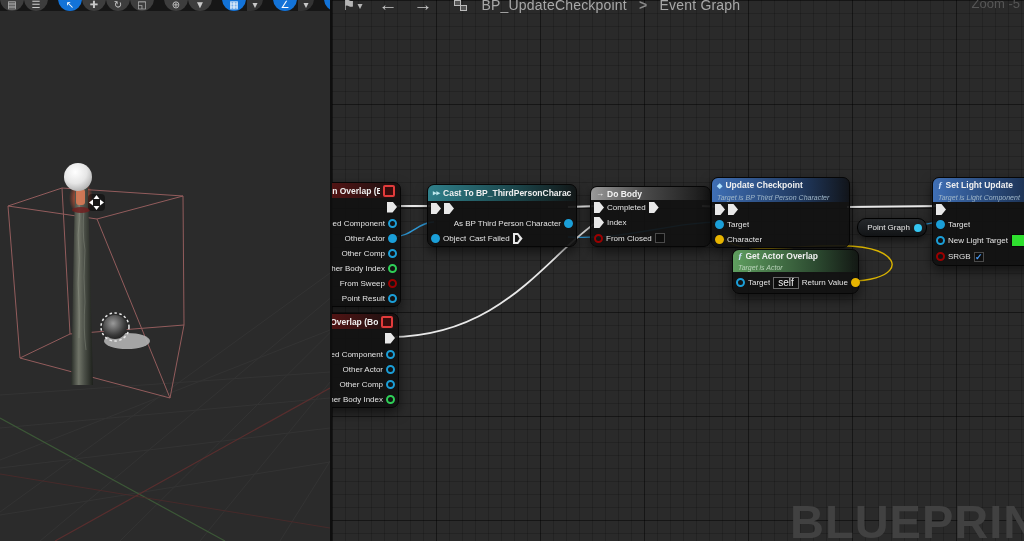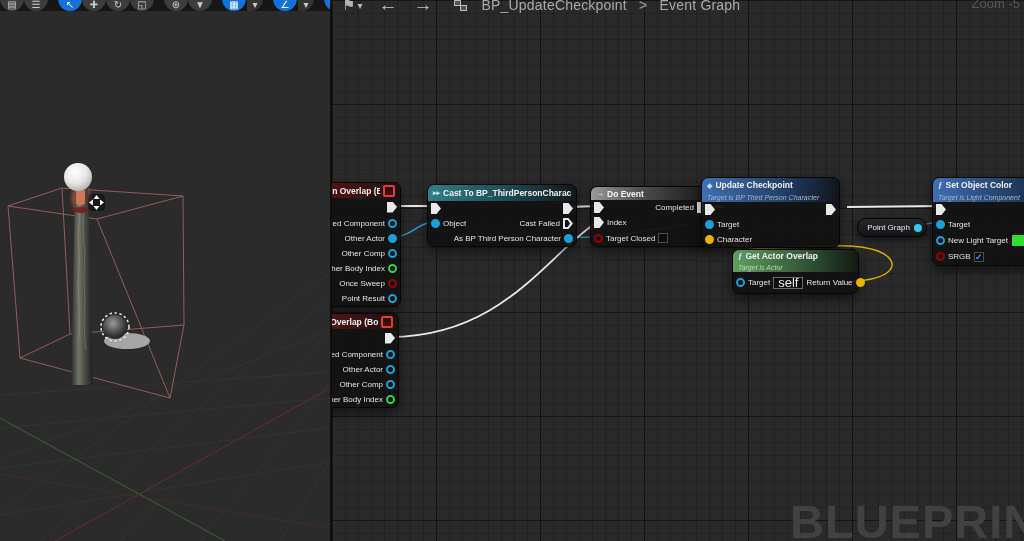--- a/index.html
+++ b/index.html
@@ -52,31 +52,31 @@
   .head-event{background:linear-gradient(90deg,#8e2424,#541414 55%,rgba(40,12,12,.25));height:15px;}
   .head-cast{background:linear-gradient(90deg,#2f7f8a,#1b454a 60%,rgba(15,35,37,.25));height:16px;}
   .head-macro{background:linear-gradient(90deg,#9a9a9a,#4a4a4a 45%,rgba(30,30,30,.3));height:13px;color:#f2f2f2;}
   .head-func{background:linear-gradient(90deg,#3f6fb5,#20395f 65%,rgba(14,24,42,.3));height:22px;}
   .head-pure{background:linear-gradient(90deg,#5f9e5f,#2d4c31 65%,rgba(20,34,22,.35));height:20px;}
   .evicon{margin-left:auto;width:8px;height:8px;border:2px solid #e23b3b;border-radius:2px;background:#3a0c0c;flex:none;}
   .ficon{font-family:"Liberation Serif",serif;font-style:italic;color:#cfe3ff;font-size:9px;font-weight:bold;}
 
   .prow{display:flex;align-items:center;height:15px;padding:0 3px;gap:3px;color:#e2e2e2;white-space:nowrap;}
   .prow.r{justify-content:flex-end;}
-  .prow.between{justify-content:space-between;}
+  .prow.between{justify-content:flex-start;}
   .plabel{overflow:hidden;}
   .pin{width:9px;height:9px;border-radius:50%;box-sizing:border-box;flex:none;}
   .pin.blue{border:2px solid #1b9fd8;}   .pin.blue.filled{background:#1b9fd8;}
   .pin.red{border:2px solid #9b0000;}    .pin.green{border:2px solid #2fd058;}
   .pin.yellow{border:2px solid #e7b400;} .pin.yellow.filled{background:#e7b400;}
   .pin.cyan{border:2px solid #35c7f3;background:#35c7f3;}
   .epin{width:10px;height:11px;clip-path:polygon(0 0,55% 0,100% 50%,55% 100%,0 100%);background:#e8e8e8;flex:none;position:relative;}
   .epin.hollow::after{content:"";position:absolute;left:2px;top:2px;right:3px;bottom:2px;
     clip-path:polygon(0 0,55% 0,100% 50%,55% 100%,0 100%);background:#141414;}
-  .selfbox{border:1px solid #6a6a6a;background:#0d0d0d;color:#eee;padding:0 4px;font-size:13px;height:10px;line-height:10px;}
+  .selfbox{border:1px solid #6a6a6a;background:#0d0d0d;color:#eee;padding:0 4px;font-size:10px;height:10px;line-height:10px;}
   .cb{width:10px;height:10px;background:#0d0d0d;border:1px solid #4a4a4a;box-sizing:border-box;flex:none;
     font-size:9px;line-height:8px;text-align:center;color:#4a9df8;font-weight:bold;}
   .swatch{width:14px;height:11px;border:1px solid #0a0a0a;flex:none;}
 
   #node-point-light{position:absolute;z-index:2;display:flex;align-items:center;justify-content:center;gap:4px;
     background:linear-gradient(#26292c,#121416);border:1px solid #000;border-radius:9px;
     box-shadow:0 3px 8px rgba(0,0,0,.6);font-size:8px;color:#e8e8e8;padding:0 3px 0 8px;}
 </style>
 </head>
 <body>
@@ -223,78 +223,78 @@
         </div>
       <div class="prow r">
           <span class="plabel">Other Comp</span>
           <span class="pin blue"></span>
         </div>
       <div class="prow r">
           <span class="plabel">Other Body Index</span>
           <span class="pin green"></span>
         </div>
       <div class="prow r">
-          <span class="plabel">Once Sweep</span>
+          <span class="plabel">From Sweep</span>
           <span class="pin red"></span>
         </div>
       <div class="prow r">
           <span class="plabel">Point Result</span>
           <span class="pin blue"></span>
         </div>
     </div>
 
     <div class="node" style="left:95px;top:184px;width:148px;">
       <div class="nhead head-cast">
         <span style="font-size:7px;color:#bfe9ee;">▸▸</span>
         <span class="plabel">Cast To BP_ThirdPersonCharacter</span>
       </div>
       <div class="prow between">
           <span class="epin"></span>
           <span class="epin"></span>
         </div>
+      <div class="prow r">
+          <span class="plabel">As BP Third Person Character</span>
+          <span class="pin blue filled"></span>
+        </div>
       <div class="prow between">
         <span style="display:flex;align-items:center;gap:3px">
             <span class="pin blue filled"></span>
             <span class="plabel">Object</span>
           </span>
         <span style="display:flex;align-items:center;gap:3px">
             <span class="plabel">Cast Failed</span>
             <span class="epin hollow"></span>
           </span>
       </div>
-      <div class="prow r">
-          <span class="plabel">As BP Third Person Character</span>
-          <span class="pin blue filled"></span>
-        </div>
     </div>
 
     <div class="node" style="left:258px;top:186px;width:119px;">
       <div class="nhead head-macro">
         <span style="font-size:8px;color:#fff;">→</span>
-        <span class="plabel">Do Event</span>
+        <span class="plabel">Do Body</span>
       </div>
       <div class="prow between">
         <span class="epin"></span>
         <span style="display:flex;align-items:center;gap:3px">
             <span class="plabel">Completed</span>
             <span class="epin"></span>
           </span>
       </div>
       <div class="prow">
           <span class="epin"></span>
           <span class="plabel">Index</span>
         </div>
       <div class="prow" style="height:16px">
           <span class="pin red"></span>
-          <span class="plabel">Target Closed</span>
+          <span class="plabel">From Closed</span>
           <span class="cb"></span>
         </div>
     </div>
 
-    <div class="node" style="left:369px;top:177px;width:137px;">
+    <div class="node" style="left:379px;top:177px;width:137px;">
       <div class="nhead head-func two">
         <span style="display:flex;gap:3px;align-items:center;width:100%">
           <span style="font-size:7px;color:#aee1ff;">◆</span>
           <span class="plabel">Update Checkpoint</span>
         </span>
         <span class="sub">Target is BP Third Person Character</span>
       </div>
       <div class="prow between">
           <span class="epin"></span>
           <span class="epin"></span>
@@ -332,21 +332,21 @@
 
     <div id="node-point-light" style="left:525px;top:218px;width:57px;height:17px;">
       <span style="white-space:nowrap">Point Graph</span>
       <span class="pin cyan" style="width:8px;height:8px"></span>
     </div>
 
     <div class="node" style="left:600px;top:177px;width:130px;">
       <div class="nhead head-func two">
         <span style="display:flex;gap:3px;align-items:center;width:100%">
           <span class="ficon">ƒ</span>
-          <span class="plabel">Set Object Color</span>
+          <span class="plabel">Set Light Update</span>
         </span>
         <span class="sub">Target is Light Component</span>
       </div>
       <div class="prow">
           <span class="epin"></span>
         </div>
       <div class="prow">
           <span class="pin blue filled"></span>
           <span class="plabel">Target</span>
         </div>

